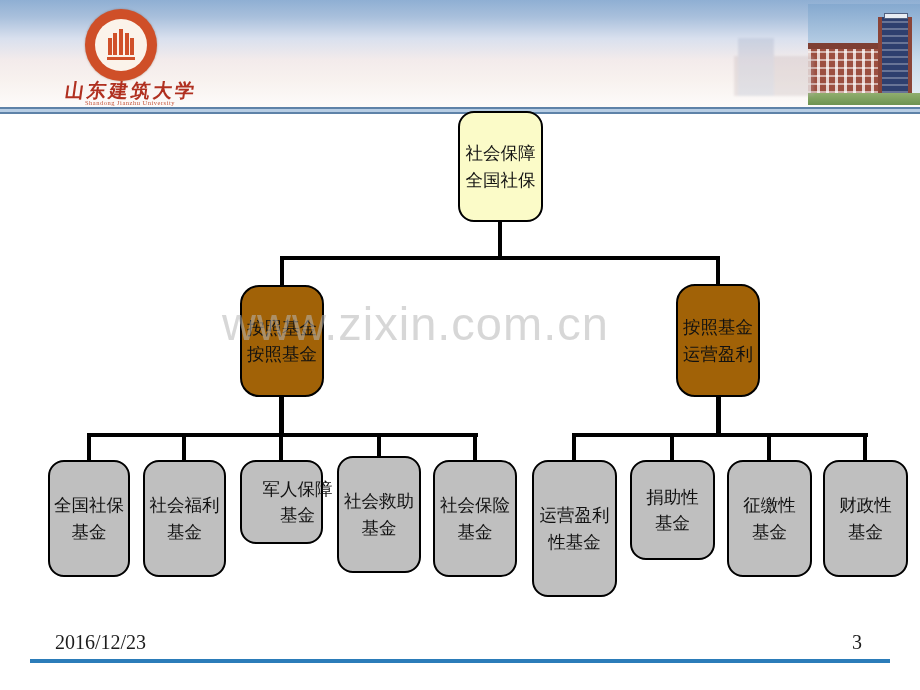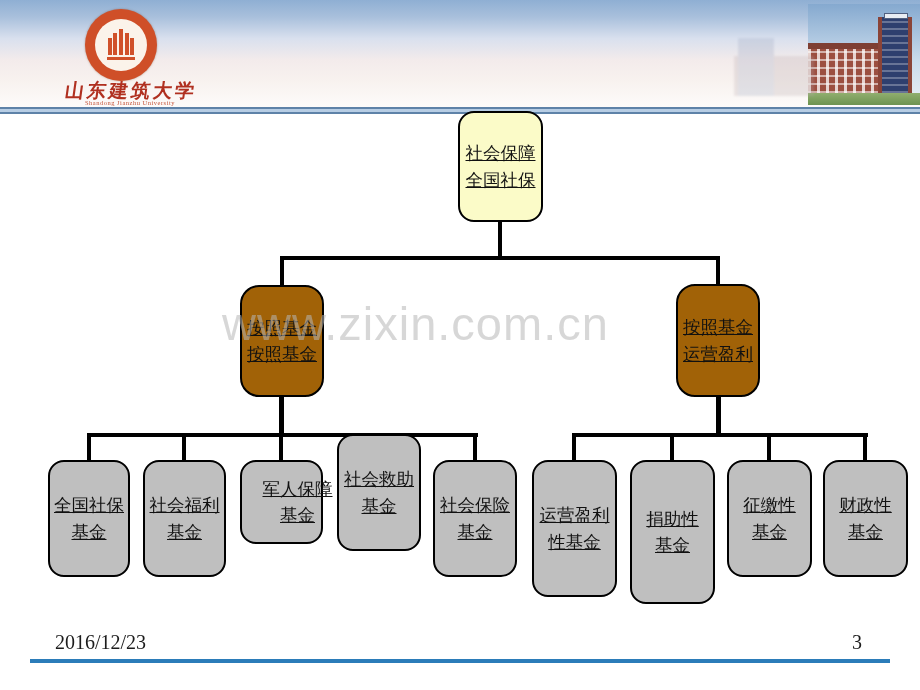--- a/index.html
+++ b/index.html
@@ -37,21 +37,21 @@
     border-left:4px solid #8a4438;border-right:4px solid #8a4438;box-sizing:border-box;}
   .photo .tower-sign{position:absolute;right:12px;bottom:86px;width:24px;height:6px;background:#e9edf3;
     border:1px solid #51607f;box-sizing:border-box;}
   .photo-ghost{position:absolute;right:106px;top:28px;width:130px;height:74px;opacity:.25;filter:blur(1.2px);z-index:1;}
   .photo-ghost .g1{position:absolute;right:0;bottom:6px;width:80px;height:40px;background:#b7a9ad;}
   .photo-ghost .g2{position:absolute;right:40px;bottom:6px;width:36px;height:58px;background:#9aa4bd;}
 
   
   .node{position:absolute;box-sizing:border-box;border:2.5px solid #000;border-radius:16px;
     display:flex;flex-direction:column;align-items:center;justify-content:center;
-    text-align:center;font-size:17.5px;line-height:1.5;color:#111;z-index:4;text-decoration:underline;}
+    text-align:center;font-size:17.5px;line-height:1.5;color:#111;z-index:4;}
   .node span{display:block;white-space:nowrap;}
   .node.root{background:#fbfbc8;left:458px;top:111px;width:85px;height:111px;z-index:5;}
   .node.branch{background:#a16207;border-radius:19px;}
   .node.leaf{background:#bfbfbf;}
   .conn{position:absolute;background:#000;z-index:2;}
 
   
   .watermark{position:absolute;left:222px;top:296px;font-size:47px;
     color:rgba(182,182,182,.55);font-family:"Liberation Sans",sans-serif;
     letter-spacing:1px;z-index:10;white-space:nowrap;pointer-events:none;}
@@ -138,34 +138,34 @@
     <span>基金</span>
   </div>
   <div class="node leaf" style="left:143px;top:460px;width:83px;height:117px;">
     <span>社会福利</span>
     <span>基金</span>
   </div>
   <div class="node leaf" style="left:240px;top:460px;width:83px;height:84px;padding-left:32px;">
     <span>军人保障</span>
     <span>基金</span>
   </div>
-  <div class="node leaf" style="left:337px;top:434px;width:84px;height:117px;">
+  <div class="node leaf" style="left:337px;top:456px;width:84px;height:117px;">
     <span>社会救助</span>
     <span>基金</span>
   </div>
   <div class="node leaf" style="left:433px;top:460px;width:84px;height:117px;">
     <span>社会保险</span>
     <span>基金</span>
   </div>
 
   <div class="node leaf" style="left:532px;top:460px;width:85px;height:137px;">
     <span>运营盈利</span>
     <span>性基金</span>
   </div>
-  <div class="node leaf" style="left:630px;top:460px;width:85px;height:144px;">
+  <div class="node leaf" style="left:630px;top:460px;width:85px;height:100px;">
     <span>捐助性</span>
     <span>基金</span>
   </div>
   <div class="node leaf" style="left:727px;top:460px;width:85px;height:117px;">
     <span>征缴性</span>
     <span>基金</span>
   </div>
   <div class="node leaf" style="left:823px;top:460px;width:85px;height:117px;">
     <span>财政性</span>
     <span>基金</span>

